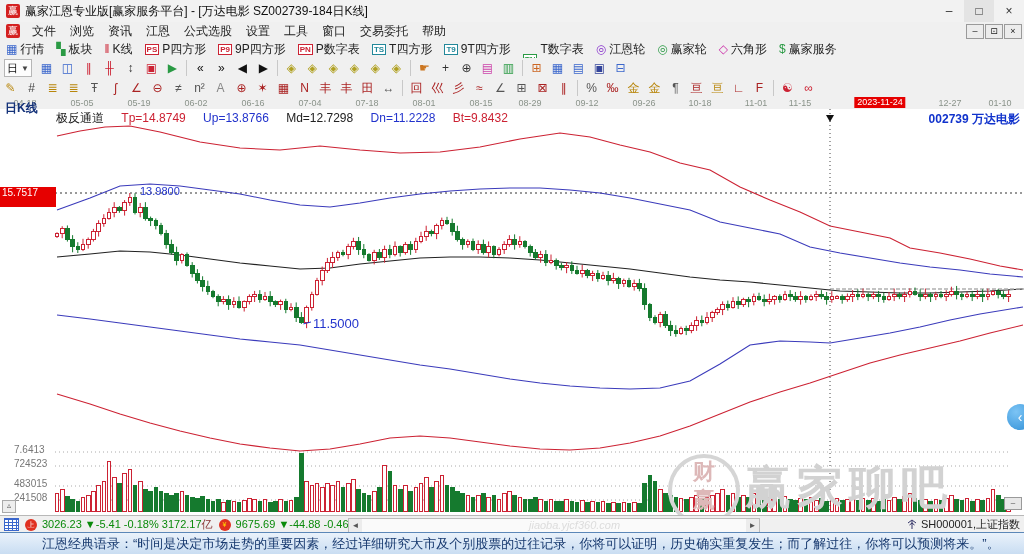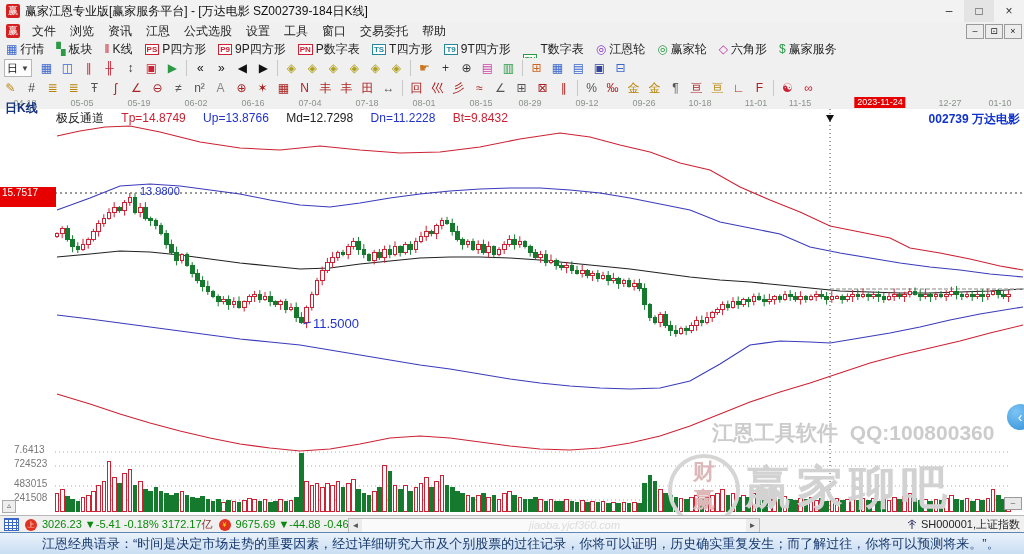--- a/index.html
+++ b/index.html
@@ -280,21 +280,20 @@
       <span class="tick" style="left: 756px;">11-01</span>
       <span class="tick" style="left: 800px;">11-15</span>
       <span class="tick" style="left: 893px;">12-13</span>
       <span class="tick" style="left: 950px;">12-27</span>
       <span class="tick" style="left: 1000px;">01-10</span>
       <span class="datebadge" style="left: 880px;">2023-11-24</span>
     </div>
   <div class="periodlabel">日K线</div>
 
   <div class="chart">
-    <div class="wm1"><span>江恩工具软件</span>&nbsp;&nbsp;<span>QQ:100800360</span></div>
     <div class="wmlogo">
         <div>财</div>
         <div>赢</div>
       </div>
     <div class="wm2">赢家聊吧</div>
 
     <svg id="chart-svg" width="1024" height="406">
         <line x1="55" y1="343" x2="1010" y2="343" stroke="#aaaaaa" stroke-dasharray="1 3" stroke-width="1"></line>
         <line x1="55" y1="357" x2="1010" y2="357" stroke="#aaaaaa" stroke-dasharray="1 3" stroke-width="1"></line>
         <line x1="55" y1="377" x2="1010" y2="377" stroke="#aaaaaa" stroke-dasharray="1 3" stroke-width="1"></line>

